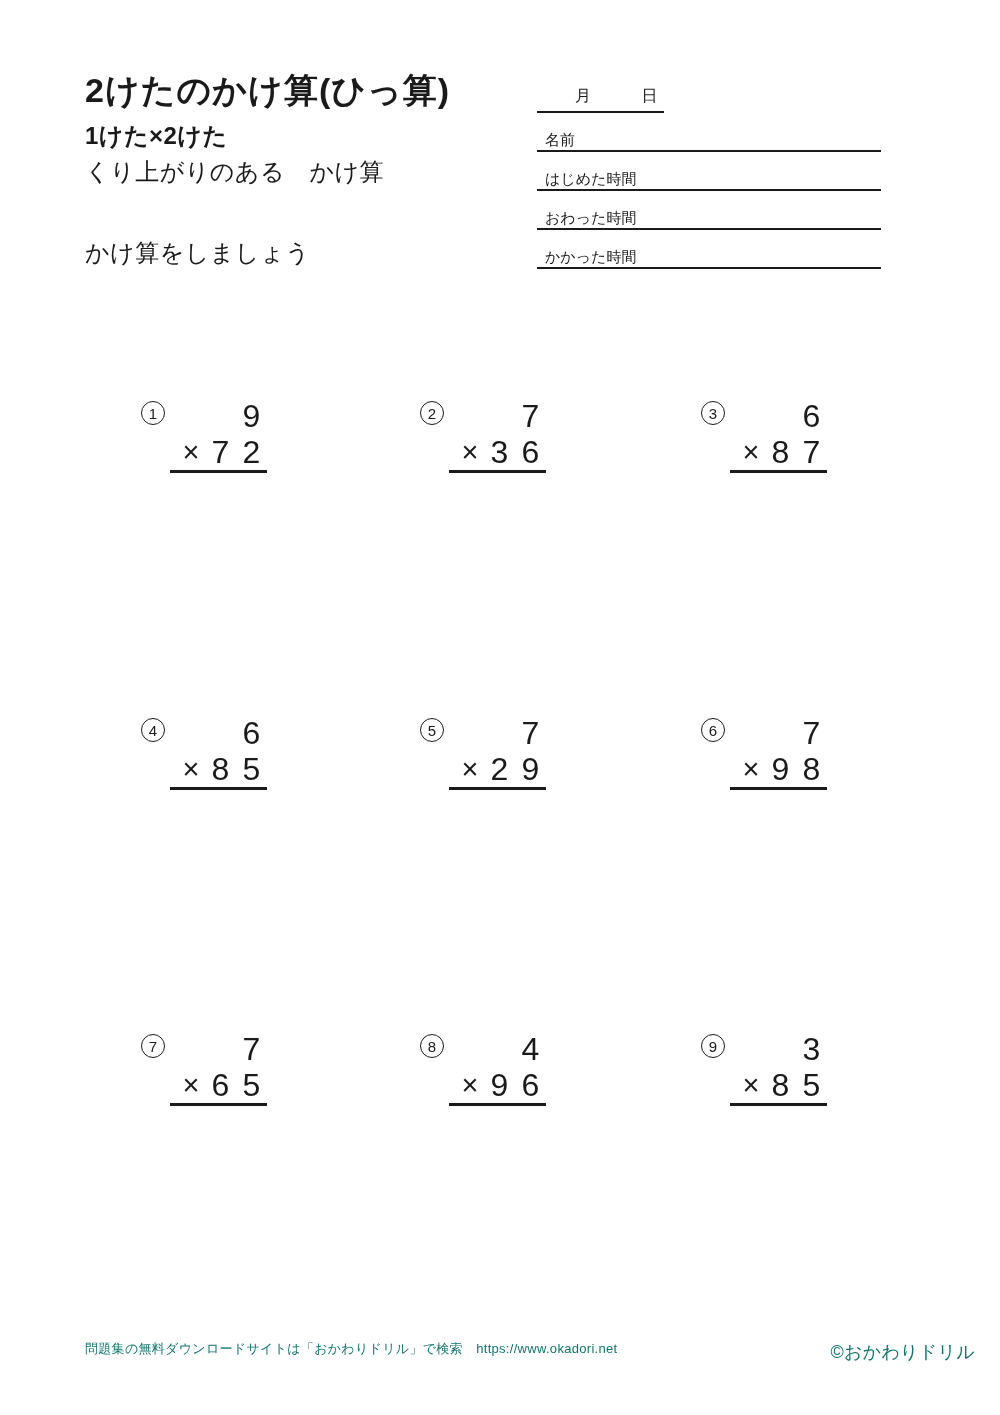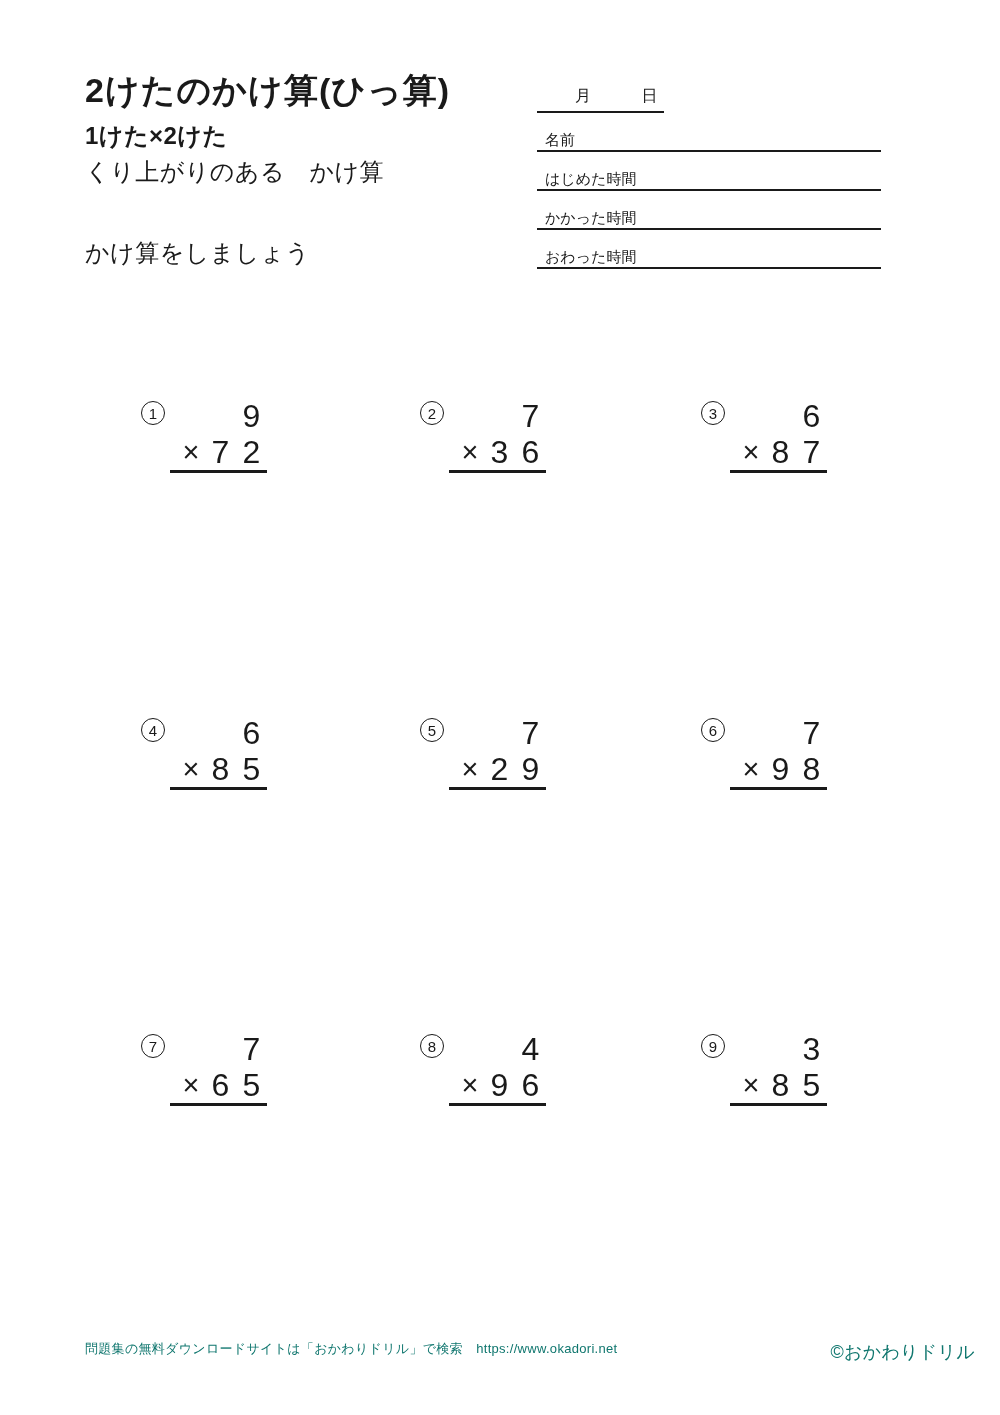--- a/index.html
+++ b/index.html
@@ -70,24 +70,24 @@
     <span class="m-label">月</span>
     <span class="d-label">日</span>
   </div>
   <div class="form-row">
     <span>名前</span>
   </div>
   <div class="form-row">
     <span>はじめた時間</span>
   </div>
   <div class="form-row">
+    <span>おわった時間</span>
+  </div>
+  <div class="form-row">
     <span>かかった時間</span>
-  </div>
-  <div class="form-row">
-    <span>おわった時間</span>
   </div>
 </div>
 
 <div>
     <div class="problem" style="left: 141px; top: 398px;">
     <span class="circle-num">
       <span>1</span>
     </span>
     <div class="hissan">
       <div class="hrow">

